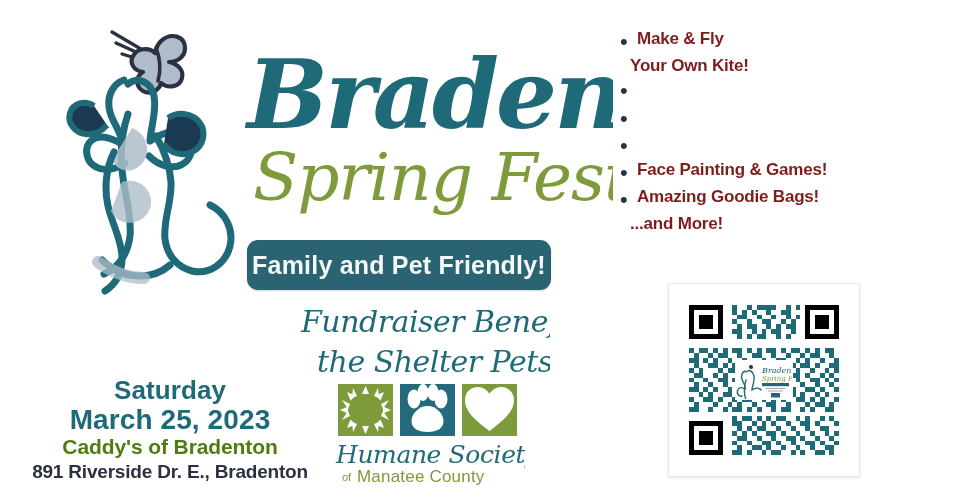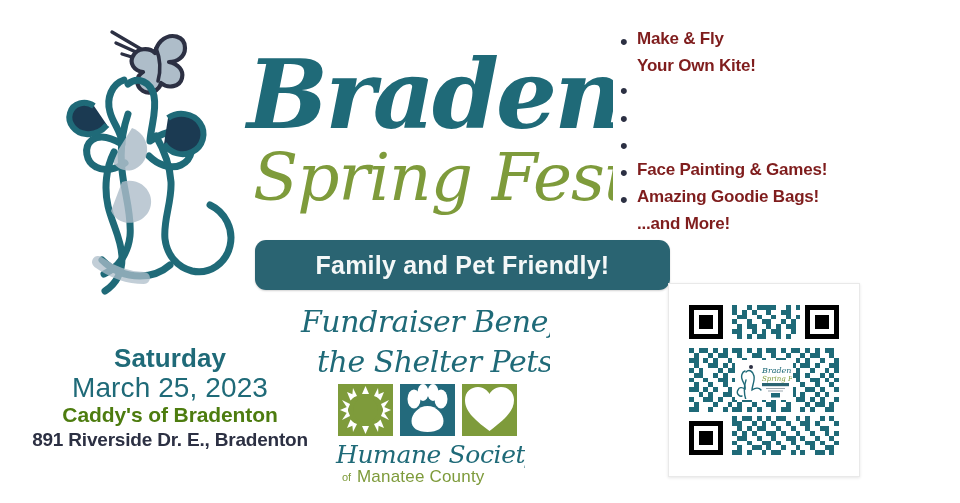--- a/index.html
+++ b/index.html
@@ -12,21 +12,21 @@
   
   .mascot{position:absolute;left:28px;top:10px;width:215px;height:300px;}
   .mascot svg{display:block;width:100%;height:100%;}
 
   
   .title-block{position:absolute;left:243px;top:18px;width:370px;height:215px;}
   .title-block svg{display:block;width:100%;height:100%;}
 
   
   .fam-banner{
-    position:absolute;left:255px;top:240px;width:415px;height:50px;
+    position:absolute;left:247px;top:240px;width:304px;height:50px;
     background:#2a6472;border-radius:11px;
     display:flex;align-items:center;justify-content:center;
     box-shadow:0 1px 2px rgba(0,0,0,.18);
   }
   .fam-banner .txt{
     color:#f4f8f8;font-size:25px;font-weight:bold;letter-spacing:.2px;
     white-space:nowrap;
   }
 
   
@@ -38,38 +38,38 @@
   .hs-squares{display:flex;gap:7px;justify-content:center;}
   .hs-sq{width:55px;height:52px;position:relative;}
   .hs-sq.olive{background:#7e9b3b;}
   .hs-sq.teal{background:#236a7c;}
   .hs-sq svg{position:absolute;left:0;top:0;width:100%;height:100%;}
   .hs-word{margin-top:2px;text-align:center;line-height:1;}
   .hs-word svg{display:block;width:100%;height:auto;}
 
   
   .datebox{position:absolute;left:20px;top:345px;width:300px;text-align:center;}
-  .datebox .d1{color:#1f6a78;font-size:26px;font-weight:bold;line-height:1.06;letter-spacing:.1px;}
-  .datebox .d2{color:#1f6a78;font-size:28px;font-weight:normal;line-height:1.06;letter-spacing:.1px;text-align:center;}
+  .datebox .d1{color:#1f6a78;font-size:26px;font-weight:bold;line-height:1.06;letter-spacing:.1px;margin-top:32px;}
+  .datebox .d2{color:#1f6a78;font-size:28px;font-weight:bold;line-height:1.06;letter-spacing:.1px;text-align:center;}
   .datebox .d3{color:#1f6a78;font-size:26px;font-weight:bold;line-height:1.1;letter-spacing:.1px;}
   .datebox .v1{color:#4d7c0f;font-size:21px;font-weight:bold;line-height:1.22;letter-spacing:-.1px;}
   .datebox .v2{color:#2c3043;font-size:19px;font-weight:bold;line-height:1.22;letter-spacing:-.2px;}
 
   
   .bullets{position:absolute;left:620px;top:30px;width:330px;}
   .bul{display:flex;align-items:flex-start;margin-bottom:4px;}
   .bul .dot{
     color:#2c3043;font-size:22px;line-height:1.05;margin-right:7px;
     flex:0 0 auto;width:10px;
   }
   .bul .btxt{
     color:#7f1d1d;font-size:17px;font-weight:bold;line-height:1.08;
     letter-spacing:-.2px;
   }
-  .bul.noind .btxt{margin-left:17px;}
+  .bul.noind .btxt{margin-left:10px;}
 
   
   .qr-panel{
     position:absolute;left:668px;top:283px;width:190px;height:192px;
     background:#ffffff;border:1px solid #e9e9e9;
     box-shadow:0 1px 3px rgba(0,0,0,.10);
     display:flex;align-items:center;justify-content:center;
   }
   .qr-holder{position:relative;width:160px;height:162px;}
   .qr-holder svg{display:block;width:100%;height:100%;}

